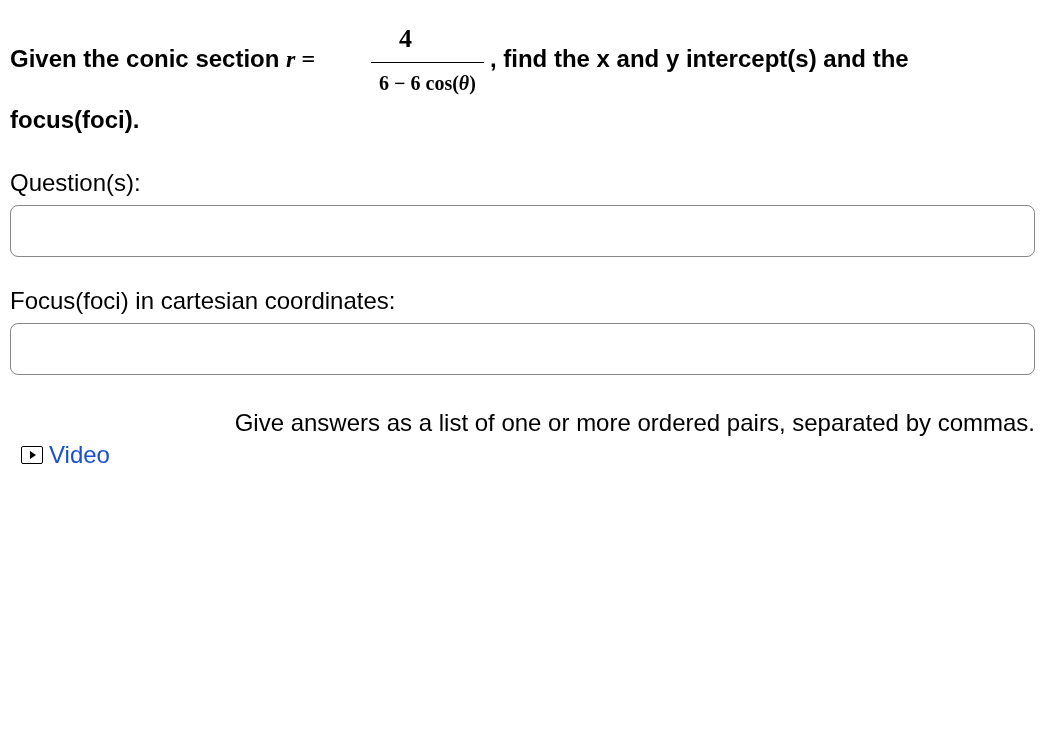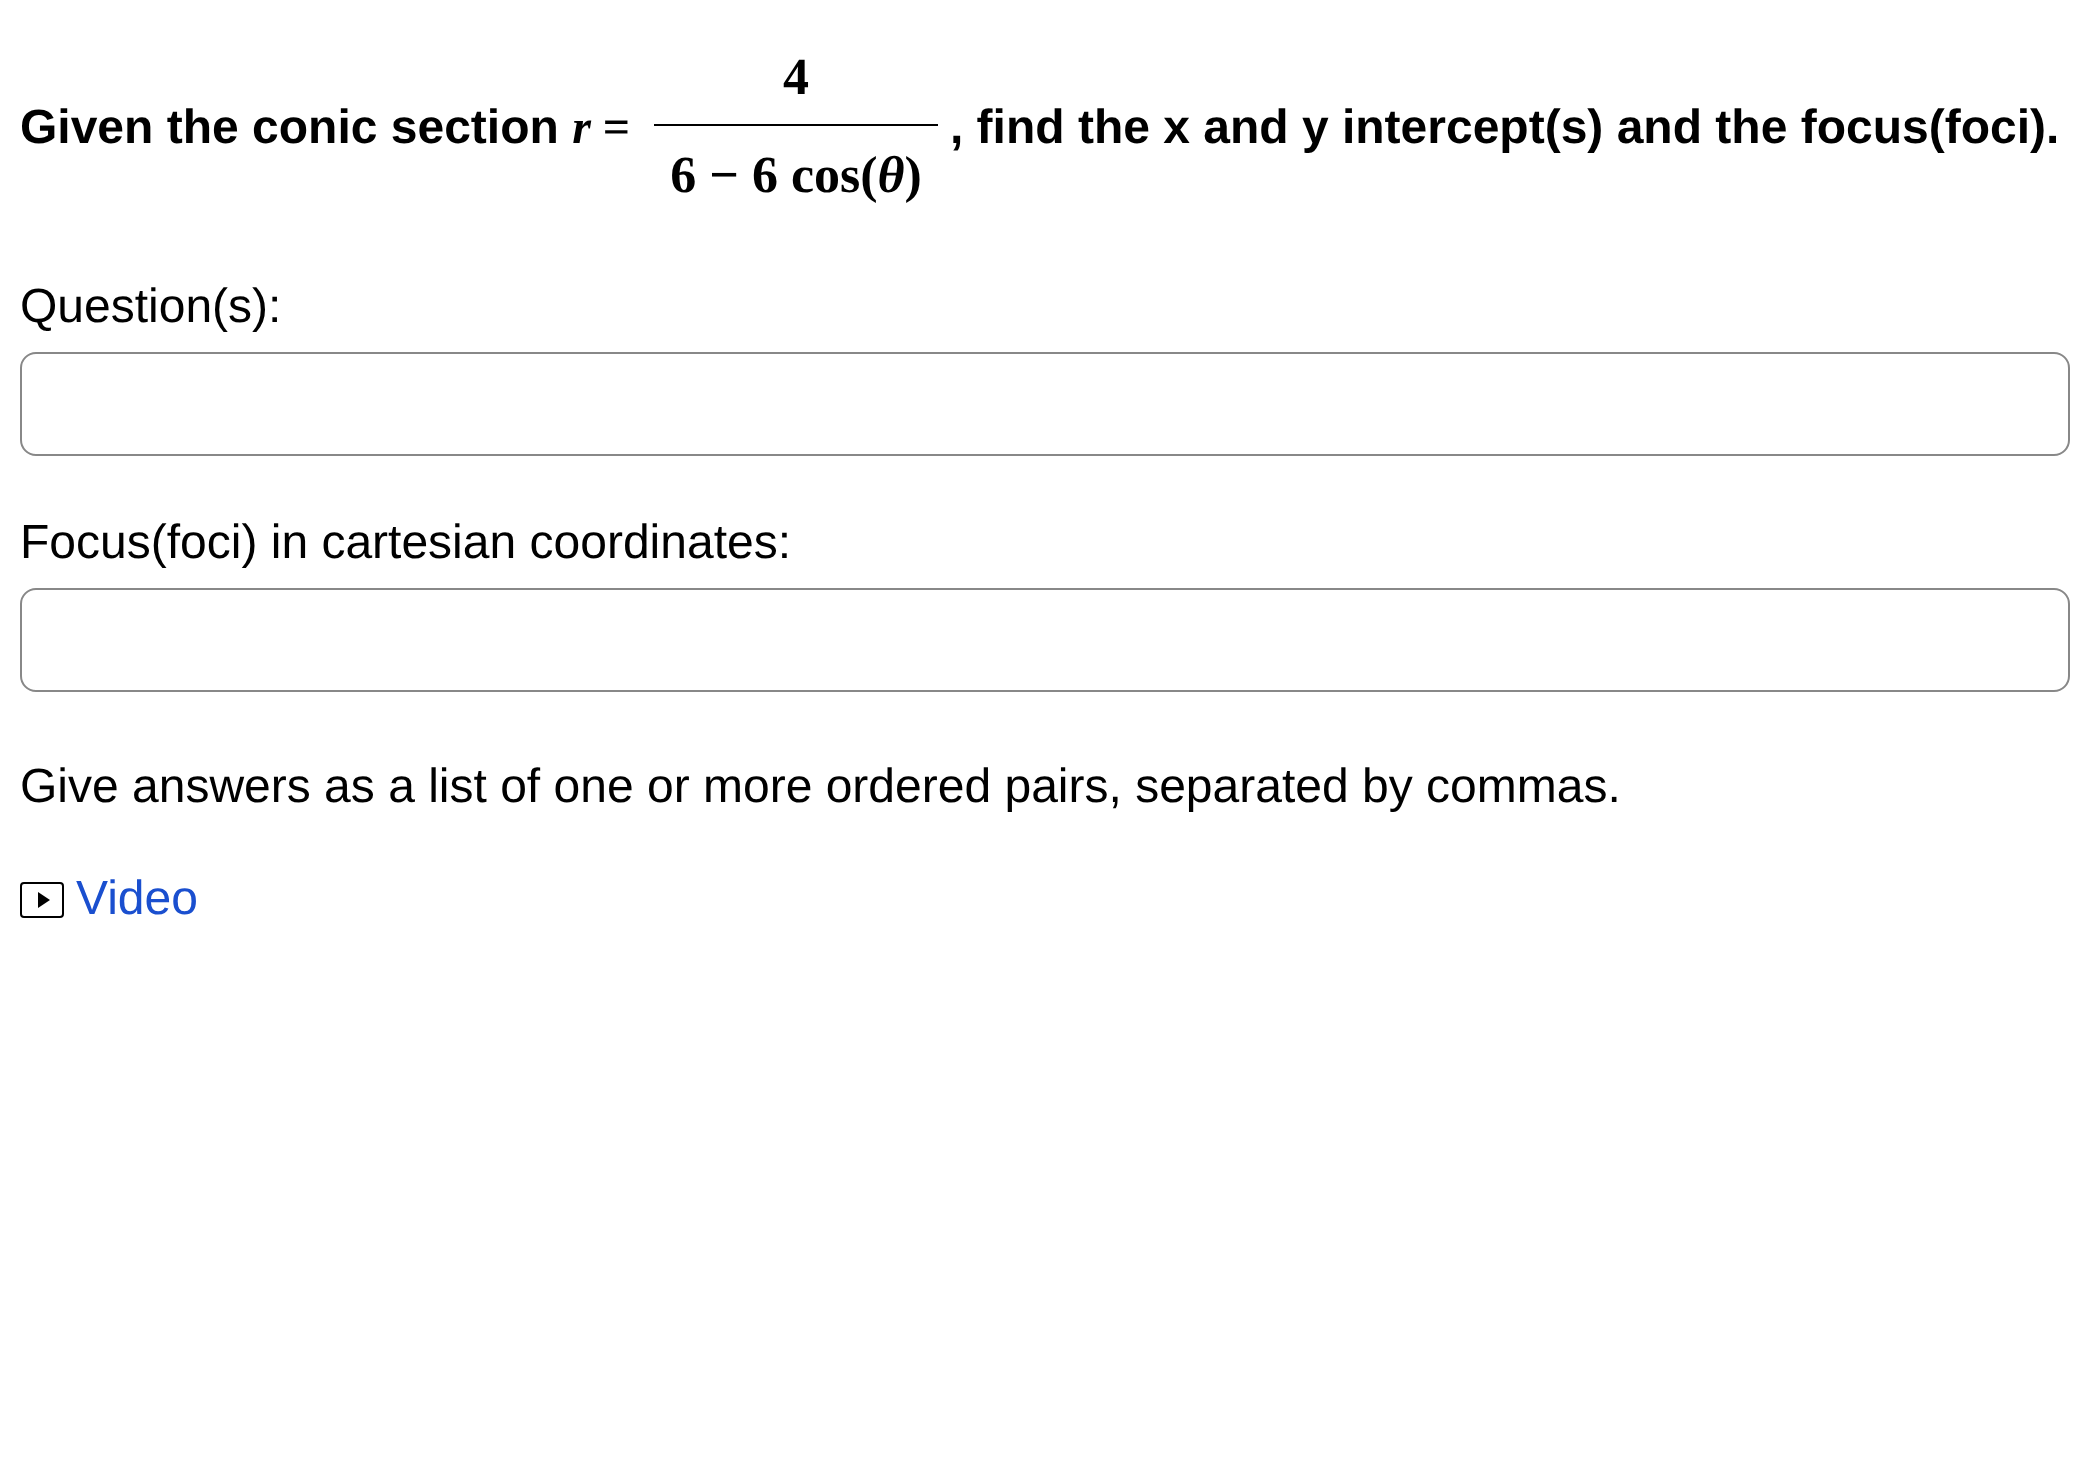--- a/index.html
+++ b/index.html
@@ -38,55 +38,57 @@
     }
     .fraction .num {
       display: block;
       padding: 0 8px 2px 8px;
       font-size: 26px;
     }
     .fraction .den {
       display: block;
       border-top: 1.5px solid #000;
       padding: 4px 8px 0 8px;
-      font-size: 26px;
+      font-size: 20px;
+      margin-left: 44px;
     }
     .cos-fn {
       font-style: normal;
     }
     .label-row {
       margin-bottom: 8px;
     }
     .input-field {
       width: 100%;
       height: 52px;
       border: 1px solid #888;
       border-radius: 8px;
       font-size: 22px;
       padding: 8px 12px;
       background: #fff;
       margin-bottom: 30px;
       font-family: inherit;
     }
     .instructions {
-      margin-bottom: 24px;
       line-height: 1.5;
+      text-align: right;
     }
     .help-row {
       display: flex;
       align-items: center;
       gap: 14px;
     }
     .video-link {
       color: #1a4fcf;
       text-decoration: none;
       display: inline-flex;
       align-items: center;
       gap: 6px;
       cursor: pointer;
+      margin-left: 11px;
     }
     .video-icon-box {
       display: inline-flex;
       align-items: center;
       justify-content: center;
       width: 22px;
       height: 18px;
       border: 1.5px solid #000;
       border-radius: 2px;
       position: relative;

